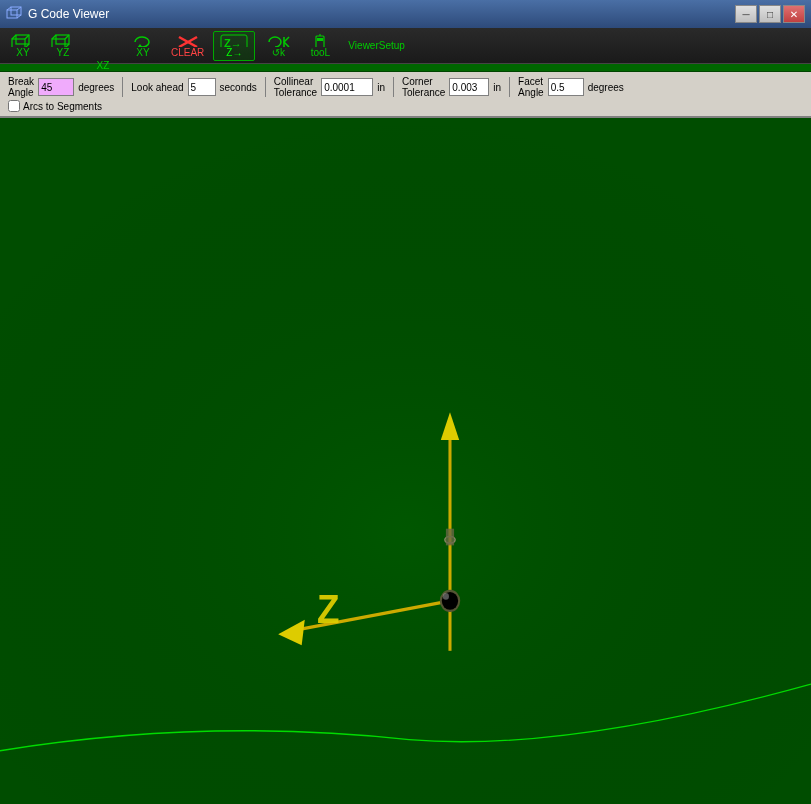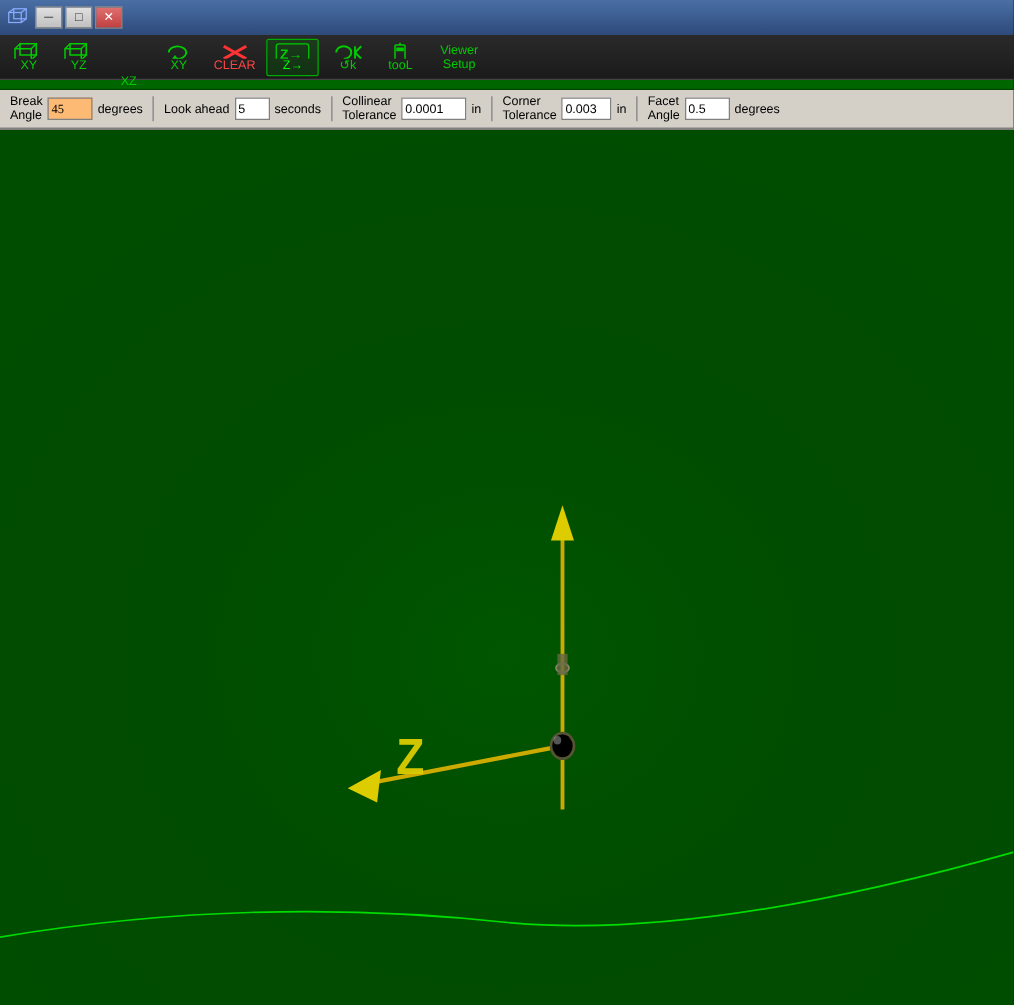--- a/index.html
+++ b/index.html
@@ -78,21 +78,21 @@
     .tool-btn .btn-label {
       font-size: 10px;
       color: #ccc;
       line-height: 1;
       margin-top: 1px;
     }
     .tool-btn.clear-btn .btn-label {
       color: #ff4444;
     }
     .viewer-setup-btn {
-      flex-direction: column;
+      flex-direction: row;
       min-width: 52px;
     }
 
     
     .green-strip {
       background: #006600;
       height: 8px;
       border-bottom: 1px solid #004400;
     }
 
@@ -175,20 +175,21 @@
 <body>
 
 <div class="title-bar">
   <svg class="title-bar-icon" viewBox="0 0 16 16">
     <rect x="1" y="4" width="10" height="8" fill="none" stroke="#88aaff" stroke-width="1"></rect>
     <rect x="5" y="1" width="10" height="8" fill="none" stroke="#88aaff" stroke-width="1"></rect>
     <line x1="1" y1="4" x2="5" y2="1" stroke="#88aaff" stroke-width="1"></line>
     <line x1="11" y1="4" x2="15" y2="1" stroke="#88aaff" stroke-width="1"></line>
     <line x1="11" y1="12" x2="15" y2="9" stroke="#88aaff" stroke-width="1"></line>
   </svg>
+  <span class="title-bar-text">G Code Viewer</span>
   <div class="title-bar-buttons">
     <div class="tb-btn">─</div>
     <div class="tb-btn">□</div>
     <div class="tb-btn close-btn">✕</div>
   </div>
 </div>
 
 <div class="toolbar">
 
   <div class="tool-btn">
@@ -274,21 +275,21 @@
 </div>
 
 <div class="green-strip"></div>
 
 <div class="main-content">
 
   <div class="settings-bar">
     <div class="settings-row">
 
       <span class="settings-label">Break<br>Angle</span>
-      <input class="settings-input" type="text" style="width: 36px; background: #fdba74; color: rgb(0, 0, 0); font-family: Liberation Serif, serif;" value="45">
+      <input class="settings-input" type="text" style="width: 36px; background: #f0abfc; color: rgb(0, 0, 0);" value="45">
       <span class="settings-unit">degrees</span>
 
       <div class="settings-sep"></div>
 
       <span class="settings-label">Look ahead</span>
       <input class="settings-input" type="text" style="width: 28px;" value="5">
       <span class="settings-unit">seconds</span>
 
       <div class="settings-sep"></div>
 
@@ -300,20 +301,24 @@
 
       <span class="settings-label">Corner<br>Tolerance</span>
       <input class="settings-input" type="text" style="width: 40px;" value="0.003">
       <span class="settings-unit">in</span>
 
       <div class="settings-sep"></div>
 
       <span class="settings-label">Facet<br>Angle</span>
       <input class="settings-input" type="text" style="width: 36px;" value="0.5">
       <span class="settings-unit">degrees</span>
+    </div>
+    <div class="arcs-checkbox-row">
+      <input type="checkbox" style="">
+      <span class="settings-label">Arcs to Segments</span>
     </div>
   </div>
 
   <div class="viewport" style="flex:1; position:relative;">
     <svg class="viewport-svg" viewBox="0 0 793 618" preserveAspectRatio="none">
 
       <rect width="793" height="618" fill="#004d00"></rect>
 
       <rect width="793" height="618" fill="url(#bg-grad)"></rect>
       <defs>

